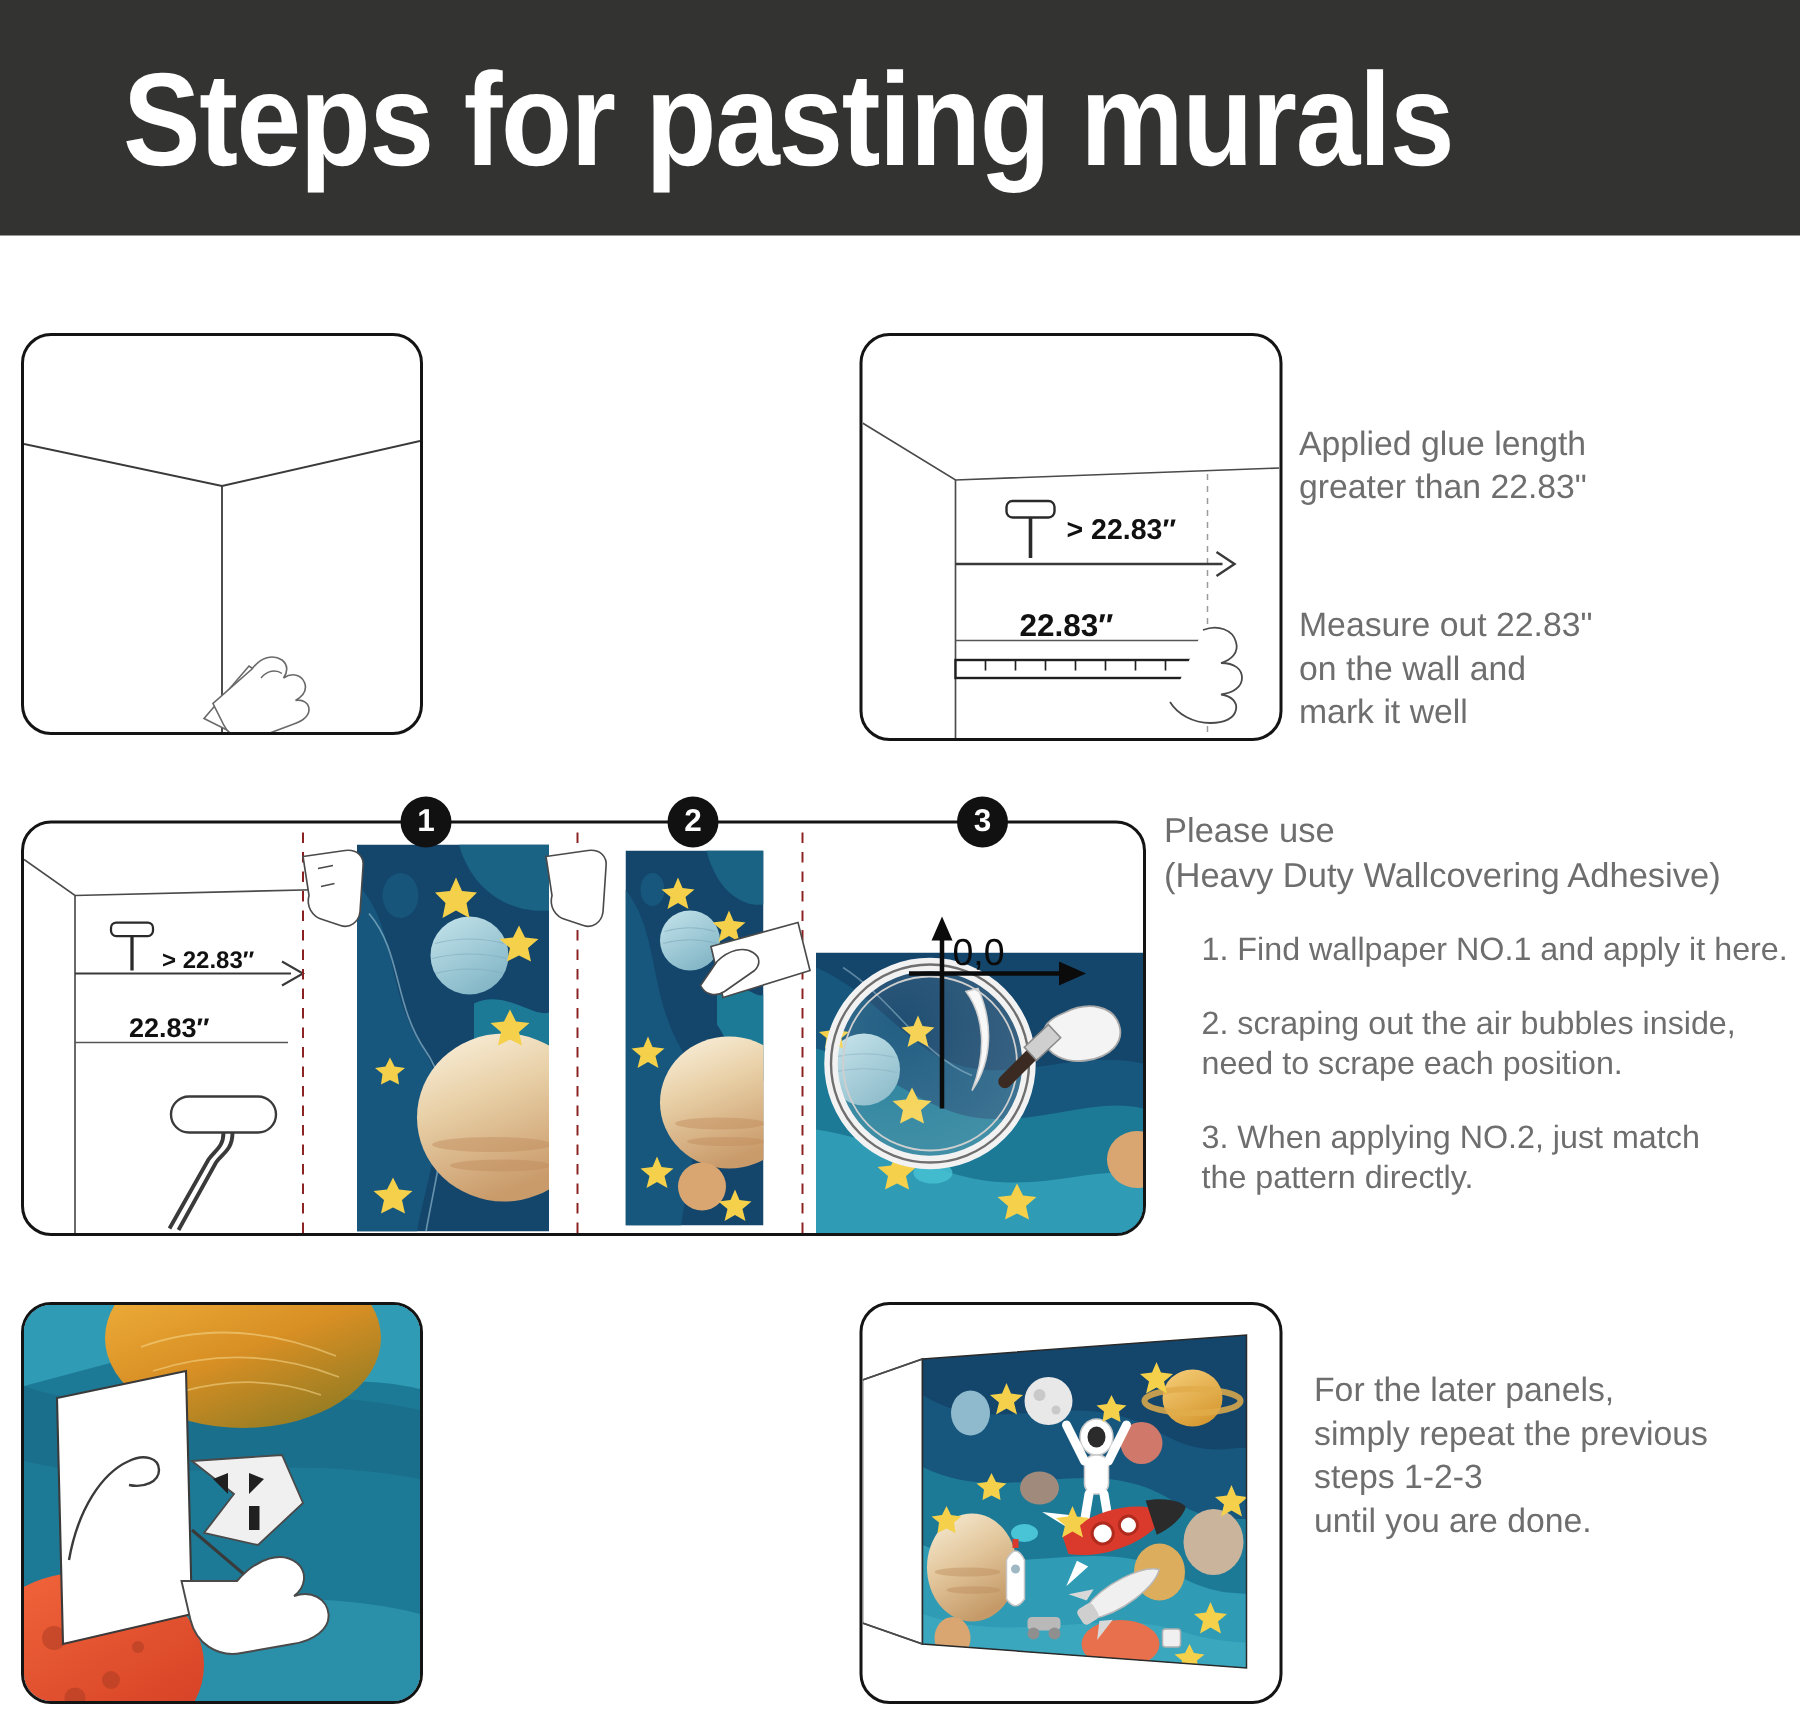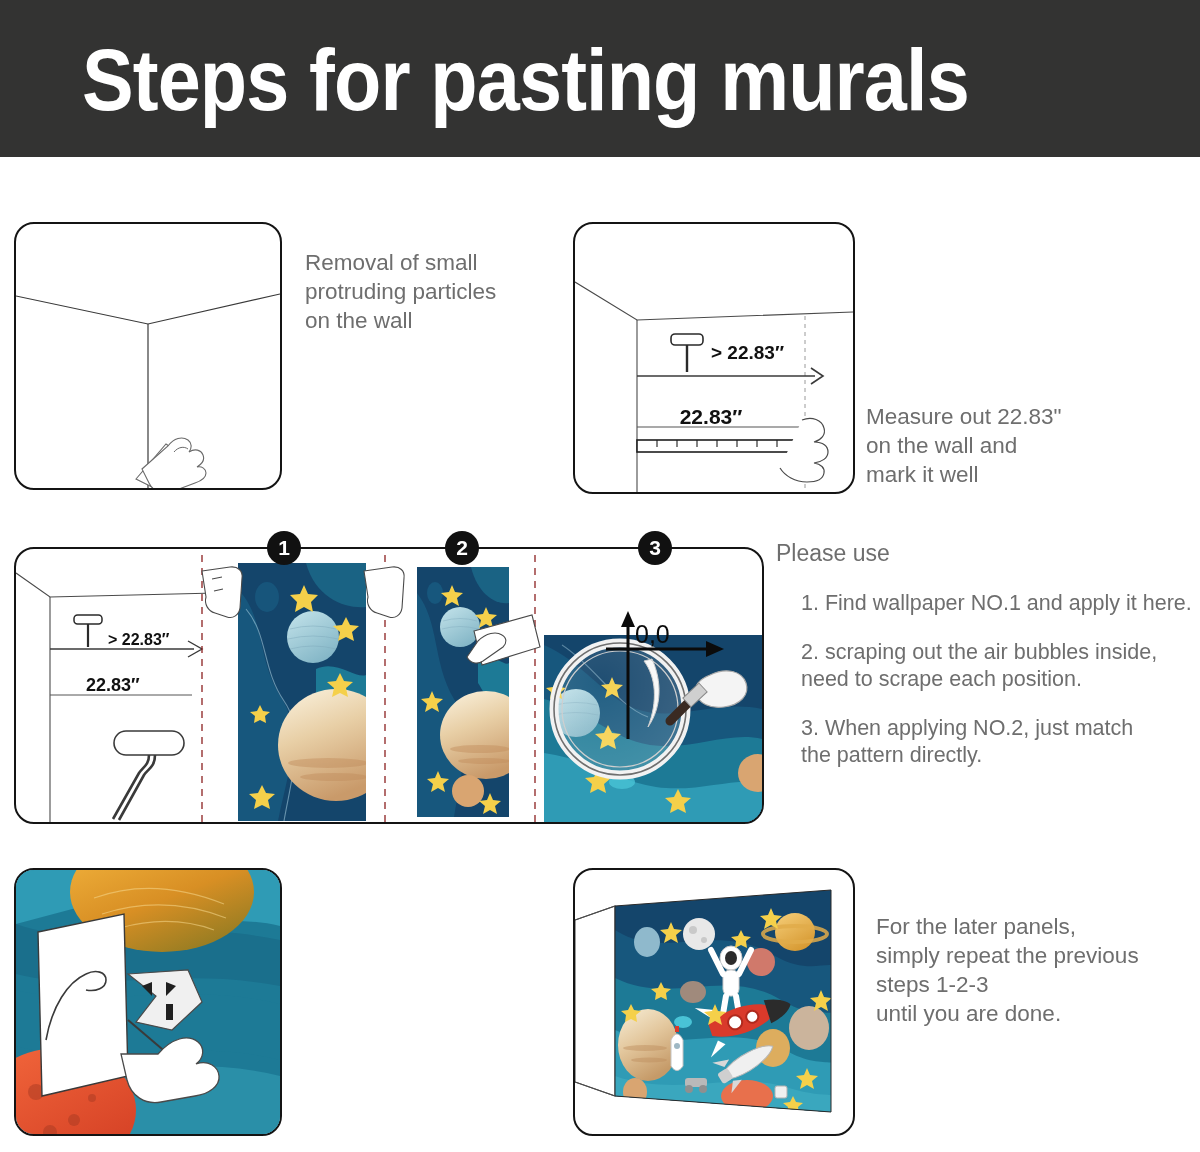--- a/index.html
+++ b/index.html
@@ -107,23 +107,20 @@
       <path d="M0,72 L132,100 L264,70" fill="none" stroke="#3a3a3a" stroke-width="1.2"></path>
       <line x1="132" y1="100" x2="132" y2="264" stroke="#3a3a3a" stroke-width="1.2"></line>
 
       <path d="M120,290 L150,255 L175,272 L150,305 Z" transform="translate(0,-35)" fill="#ffffff" stroke="#6a6a6a" stroke-width="1.1"></path>
 
       <path d="M152,222 c6,-8 14,-10 20,-6 c4,3 4,8 1,12 c6,-4 12,-2 14,3 c2,5 -1,9 -6,12
                c5,-1 9,2 9,6 c0,5 -5,8 -11,10 l-24,9 c-9,3 -18,-1 -22,-9 l-7,-14 z" fill="#ffffff" stroke="#6a6a6a" stroke-width="1.1"></path>
       <path d="M158,228 c4,-5 10,-6 14,-3" fill="none" stroke="#6a6a6a" stroke-width="1"></path>
     </svg>
   </div>
-  <div class="caption" id="cap-prep">Removal of small
-protruding particles
-on the wall</div>
 
   <div class="panel" id="panel-measure">
     <svg class="svgfull" width="278" height="268" viewBox="0 0 278 268">
 
       <path d="M0,58 L62,96 L278,88" fill="none" stroke="#4a4a4a" stroke-width="1.1"></path>
       <line x1="62" y1="96" x2="62" y2="268" stroke="#4a4a4a" stroke-width="1.1"></line>
 
       <line x1="230" y1="92" x2="230" y2="268" stroke="#9a9a9a" stroke-width="1" stroke-dasharray="4 4"></line>
 
       <line x1="62" y1="152" x2="240" y2="152" stroke="#3a3a3a" stroke-width="1.6"></line>
@@ -144,20 +141,22 @@
         <line x1="182" y1="216" x2="182" y2="223"></line>
         <line x1="202" y1="216" x2="202" y2="223"></line>
       </g>
 
       <path d="M227,196 c10,-4 20,0 22,8 c2,7 -3,12 -10,14 c9,0 14,4 14,10 c0,6 -6,10 -14,11
                c7,1 11,5 10,10 c-1,6 -8,9 -17,9 c-12,0 -22,-6 -27,-14" fill="#ffffff" stroke="#4a4a4a" stroke-width="1.2"></path>
       <text x="136" y="200" font-family="Liberation Sans, sans-serif" font-size="21" font-weight="bold" fill="#111111" text-anchor="middle">22.83″</text>
       <text x="136" y="135" font-family="Liberation Sans, sans-serif" font-size="19" font-weight="bold" fill="#111111" text-anchor="start">&gt; 22.83″</text>
     </svg>
   </div>
+  <div class="caption" id="cap-glue">Applied glue length
+greater than 22.83"</div>
   <div class="caption" id="cap-measure">Measure out 22.83"
 on the wall and
 mark it well</div>
 
   <div class="panel" id="panel-steps">
     <svg class="svgfull" width="746" height="273" viewBox="0 0 746 273">
       <defs>
         <linearGradient id="jupA" x1="0" y1="0" x2="0.4" y2="1">
           <stop offset="0%" stop-color="#fbf3e0"></stop>
           <stop offset="45%" stop-color="#e8cfa6"></stop>
@@ -314,20 +313,21 @@
       </g>
     </svg>
 
   </div>
   <div class="step-badge" id="badge-1">1</div>
   <div class="step-badge" id="badge-2">2</div>
   <div class="step-badge" id="badge-3">3</div>
 
   <div class="instructions">
     <div class="instr-head">Please use</div>
+    <div class="instr-head">(Heavy Duty Wallcovering Adhesive)</div>
     <div class="instr-item">1. Find wallpaper NO.1 and apply it here.</div>
     <div class="instr-item">2. scraping out the air bubbles inside,
 need to scrape each position.</div>
     <div class="instr-item">3. When applying NO.2, just match
 the pattern directly.</div>
   </div>
 
   <div class="panel" id="panel-cut">
     <svg class="svgfull" width="264" height="264" viewBox="0 0 264 264">
       <defs>

